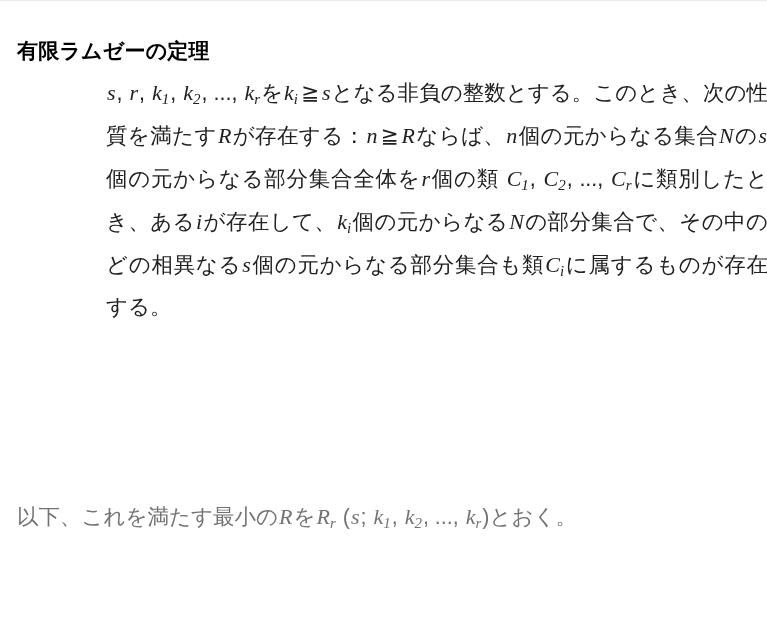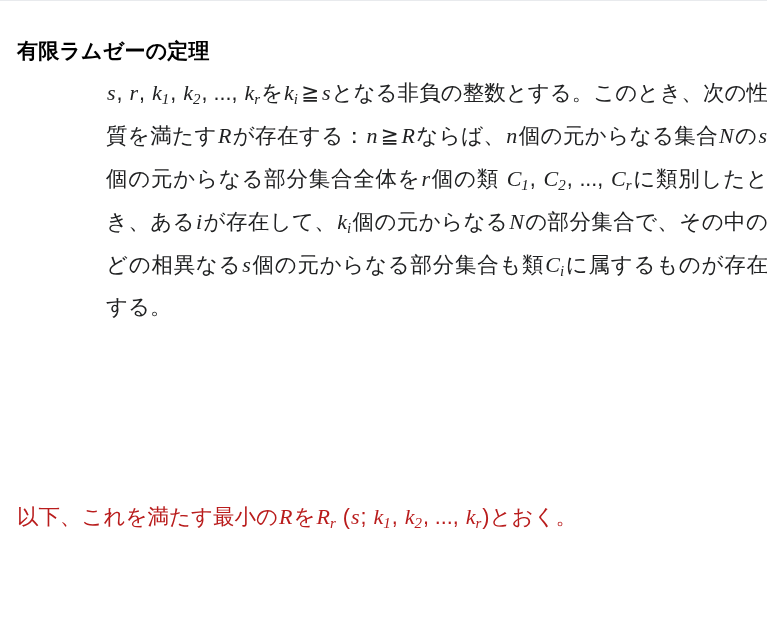--- a/index.html
+++ b/index.html
@@ -51,21 +51,21 @@
     text-justify: inter-character;
     margin-left: 28px;
   }
   .closing-block {
     position: absolute;
     top: 496px;
     left: 17px;
     width: 730px;
     font-size: 21.5px;
     line-height: 1.95;
-    color: #b91c1c;
+    color: #737373;
   }
   i.v {
     font-style: italic;
     font-family: "Liberation Serif", serif;
     font-size: 22px;
     padding: 0 1px;
   }
   .sub {
     font-size: 0.68em;
     vertical-align: -0.28em;

